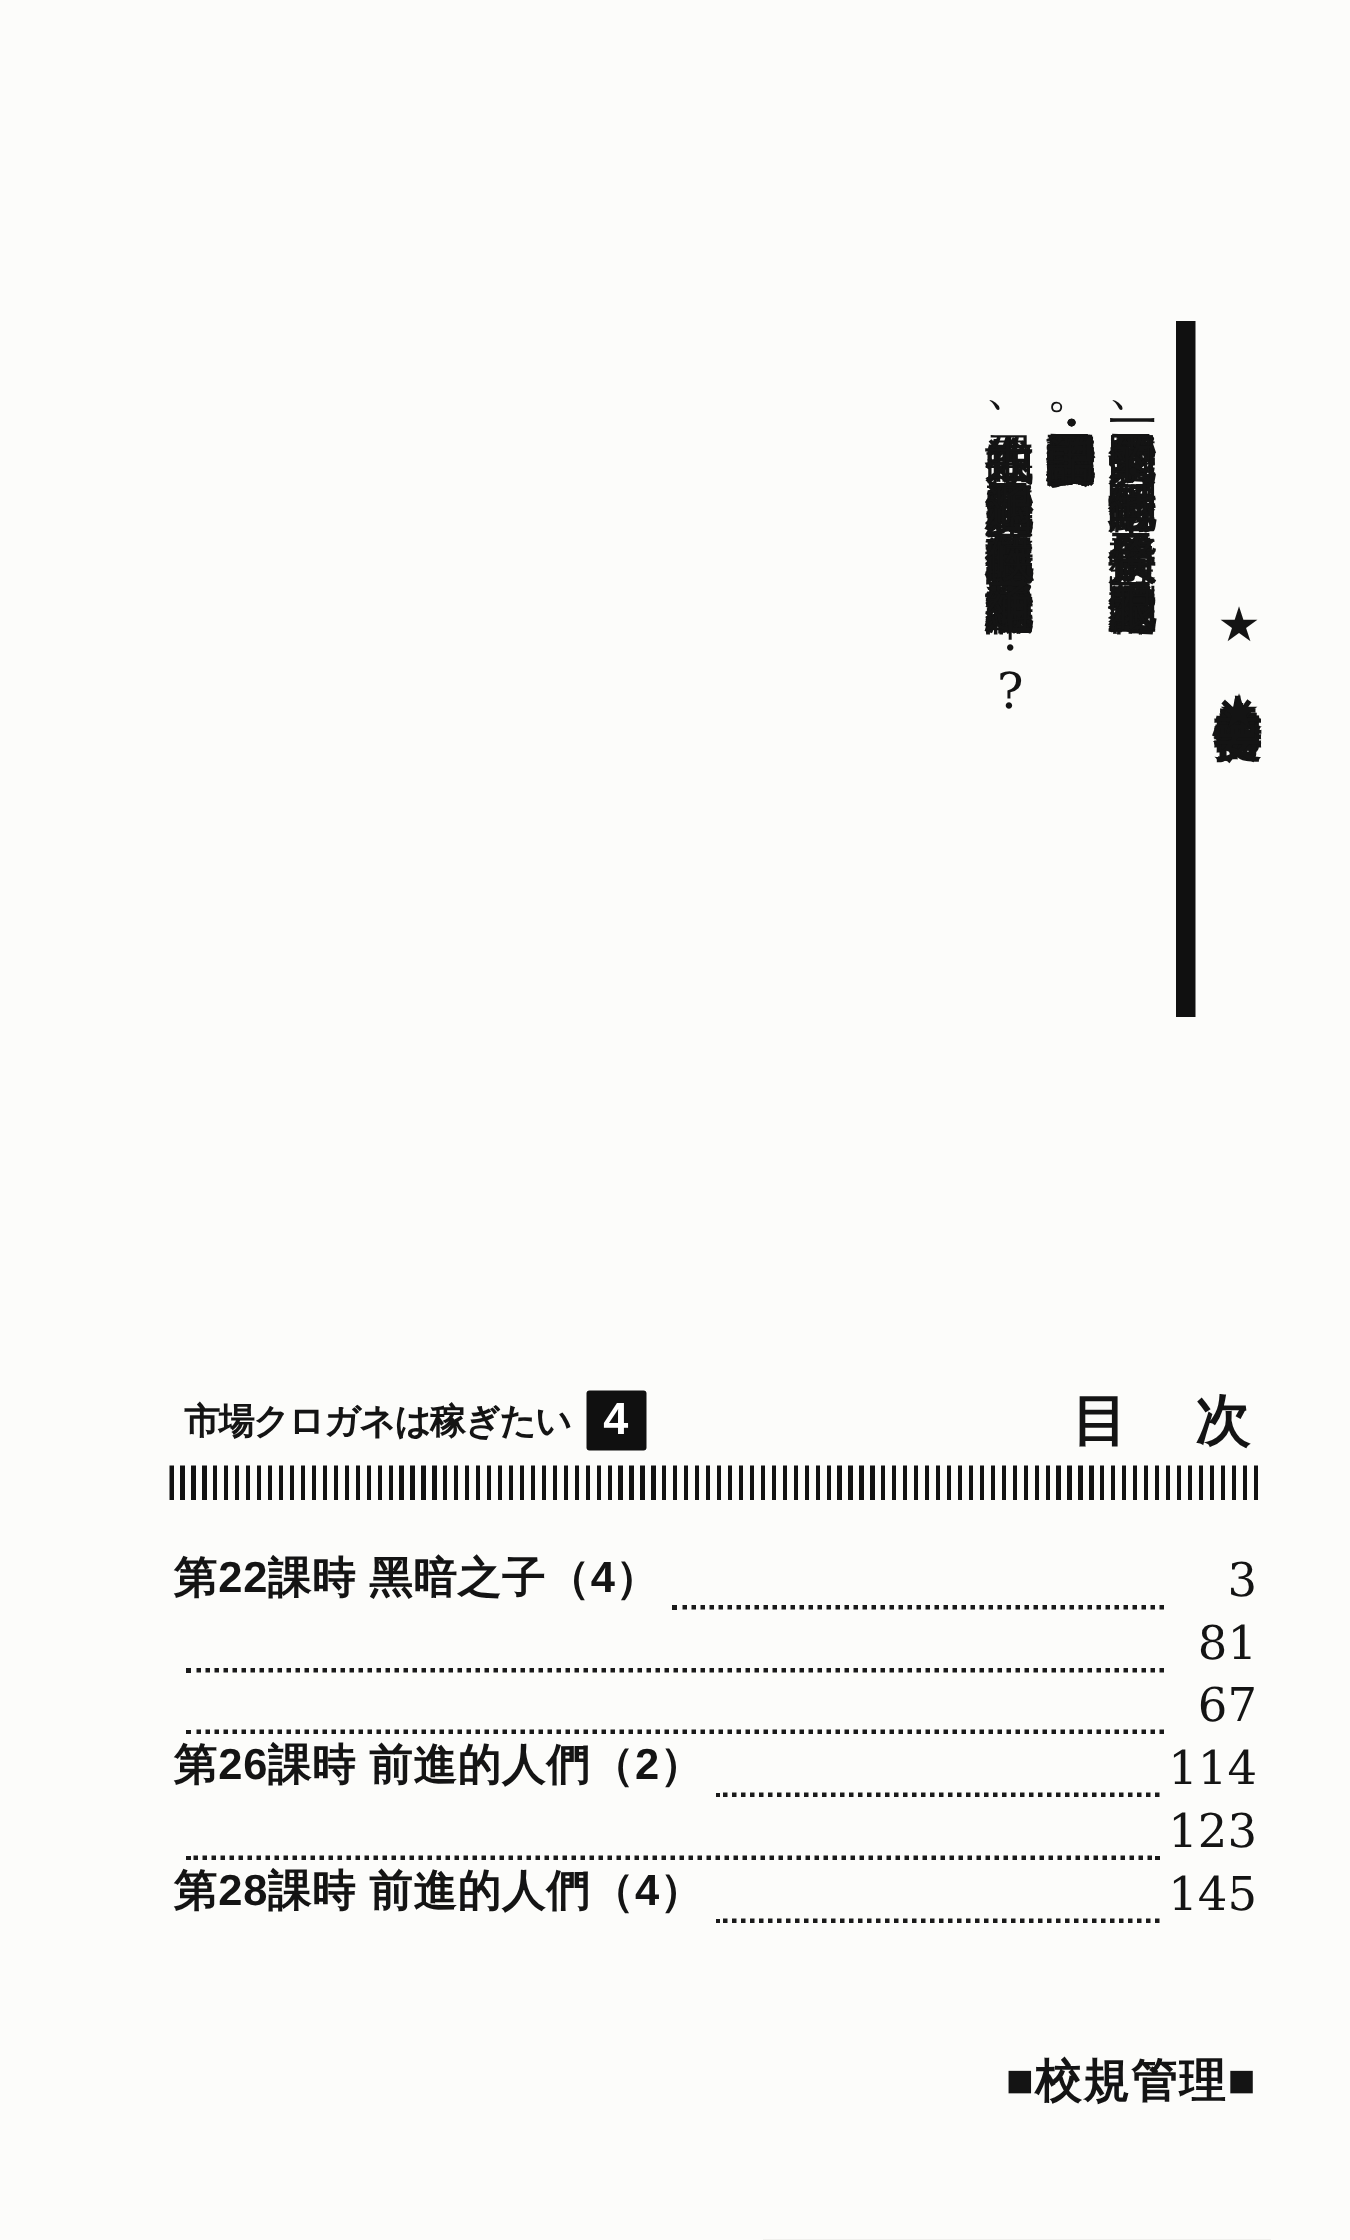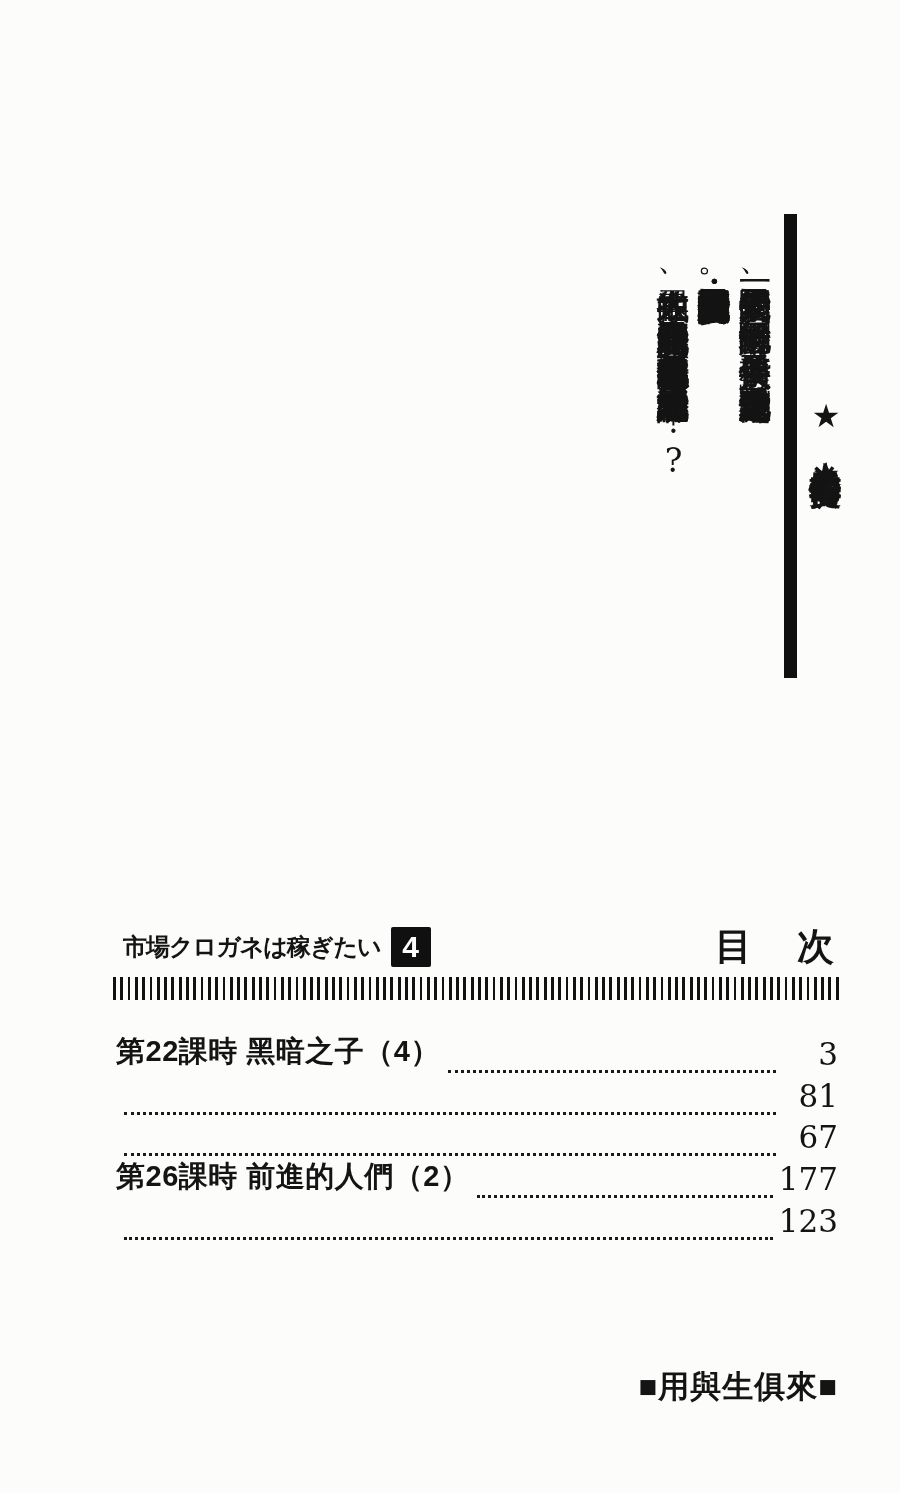--- a/index.html
+++ b/index.html
@@ -171,23 +171,28 @@
       <span class="toc-leader"></span>
       <span class="toc-page">81</span>
     </li>
     <li class="toc-row">
       <span class="toc-leader"></span>
       <span class="toc-page">67</span>
     </li>
     <li class="toc-row">
       <span class="toc-title">第26課時 前進的人們（2）</span>
       <span class="toc-leader"></span>
-      <span class="toc-page">177</span>
+      <span class="toc-page">114</span>
     </li>
     <li class="toc-row">
       <span class="toc-leader"></span>
       <span class="toc-page">123</span>
     </li>
+    <li class="toc-row">
+      <span class="toc-title">第28課時 前進的人們（4）</span>
+      <span class="toc-leader"></span>
+      <span class="toc-page">145</span>
+    </li>
   </ul>
 
-  <div class="author-credit">■用與生俱來■</div>
+  <div class="author-credit">■校規管理■</div>
 
 </div>
 
 </body></html>

